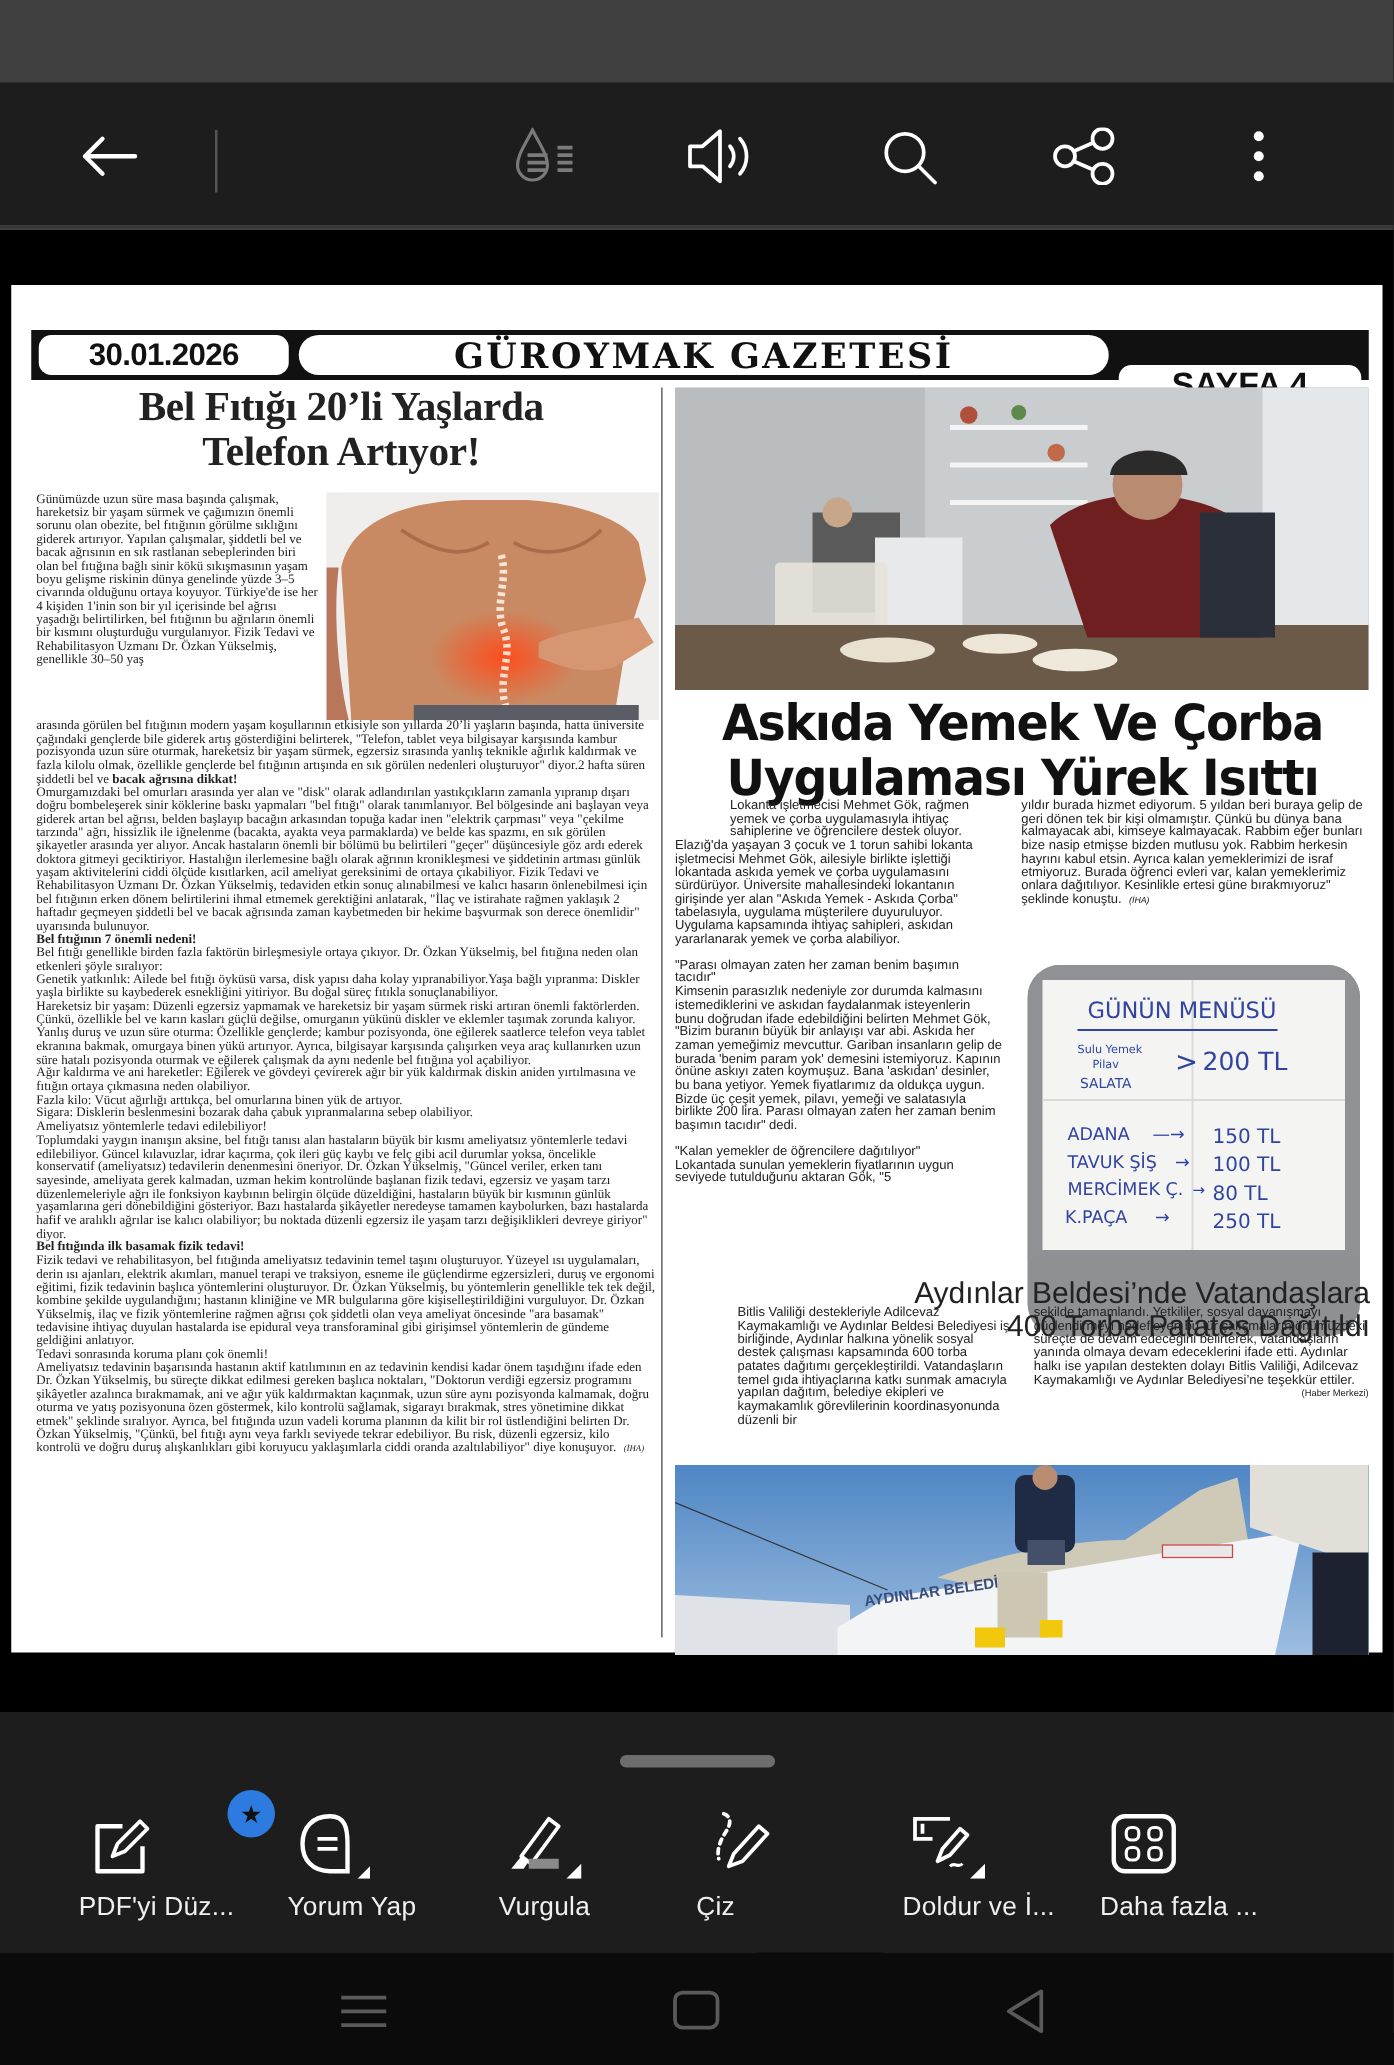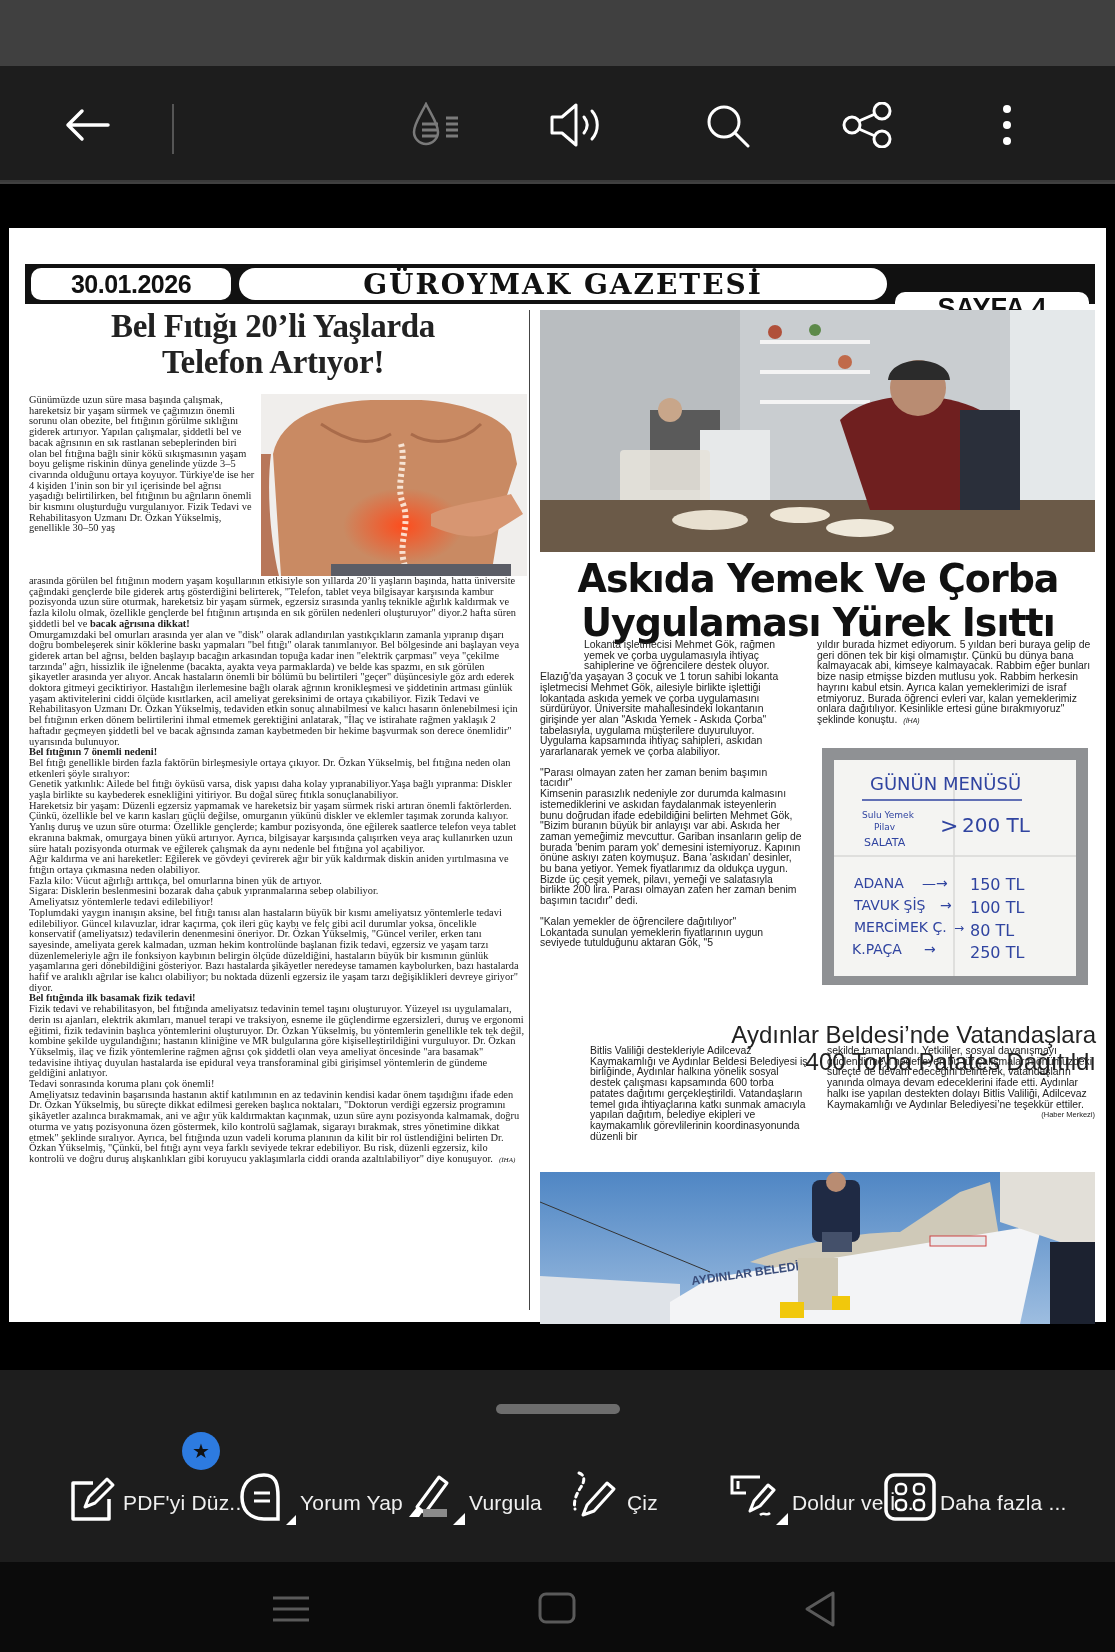--- a/index.html
+++ b/index.html
@@ -34,36 +34,36 @@
   .left-text-top { position: absolute; left: 6px; top: 87px; width: 228px; }
   .left-text-bottom { position: absolute; left: 6px; top: 268px; width: 496px; }
   .src { font-size: 7px; font-style: italic; margin-left: 6px; }
 
   
   .right-col { position: absolute; left: 531px; top: 80px; width: 556px; }
   .restaurant-photo { position: absolute; left: 0; top: 2px; width: 555px; height: 242px; overflow: hidden; background: #bfc4c7; }
   .headline-right { position: absolute; left: 0; top: 250px; width: 556px; text-align: center; font-family: "DejaVu Sans", sans-serif; font-weight: bold; font-size: 38px; line-height: 42px; color: #111; letter-spacing: -1px; transform: scaleY(1.05); }
   .rc-left { position: absolute; left: 0; top: 332px; width: 262px; }
   .rc-right { position: absolute; left: 277px; top: 332px; width: 278px; }
-  .menu-photo { position: absolute; left: 282px; top: 440px; width: 266px; height: 237px; overflow: hidden; background: #8e9092; }
+  .menu-photo { position: absolute; left: 282px; top: 464px; width: 266px; height: 297px; overflow: hidden; background: #8e9092; border-radius: 26px; }
   .headline-right2 { position: absolute; left: 0; top: 713px; width: 556px; text-align: right; font-size: 24px; line-height: 27px; color: #222; }
   .ay-left { position: absolute; left: 6px; top: 738px; width: 262px; }
   .ay-right { position: absolute; left: 287px; top: 738px; width: 268px; }
   .potato-photo { position: absolute; left: 0; top: 864px; width: 555px; height: 152px; overflow: hidden; background: #5c8bc0; }
   .indent { padding-left: 44px; }
   .gap { height: 10px; }
 
   
   .page-tab { position: absolute; left: 606px; top: 1298px; width: 100px; height: 90px; background: #1d1d1d; border-radius: 50px 50px 0 0; display: flex; align-items: flex-start; justify-content: center; padding-top: 30px; color: #fff; font-size: 30px; }
   .page-tab span { display: inline-block; transform: rotate(90deg); }
 
   
   .toolbar { position: absolute; left: 0; top: 1370px; width: 1115px; height: 192px; background: #1d1d1d; }
   .drag-handle { position: absolute; left: 496px; top: 34px; width: 124px; height: 10px; border-radius: 5px; background: #6d6d6d; }
-  .tool { position: absolute; top: 78px; width: 170px; height: 100px; display: flex; flex-direction: row; align-items: center; }
+  .tool { position: absolute; top: 78px; width: 170px; height: 100px; display: flex; flex-direction: column; align-items: flex-start; }
   .tool .ticon { width: 70px; height: 56px; display: flex; align-items: center; justify-content: center; position: relative; }
   .tool .tlabel { margin-top: 10px; color: #f0f0f0; font-size: 21px; white-space: nowrap; font-family: "Liberation Sans", sans-serif; letter-spacing: 0.2px; }
   .badge { position: absolute; left: 182px; top: 62px; width: 38px; height: 38px; border-radius: 50%; background: #2d7be0; display: flex; align-items: center; justify-content: center; color: #111; font-size: 20px; }
 
   
   .navbar { position: absolute; left: 0; top: 1562px; width: 1115px; height: 90px; background: #0b0b0b; }
   .navbar .nav { position: absolute; top: 22px; width: 50px; height: 50px; display: flex; align-items: center; justify-content: center; }
 </style>
 </head>
 <body>

